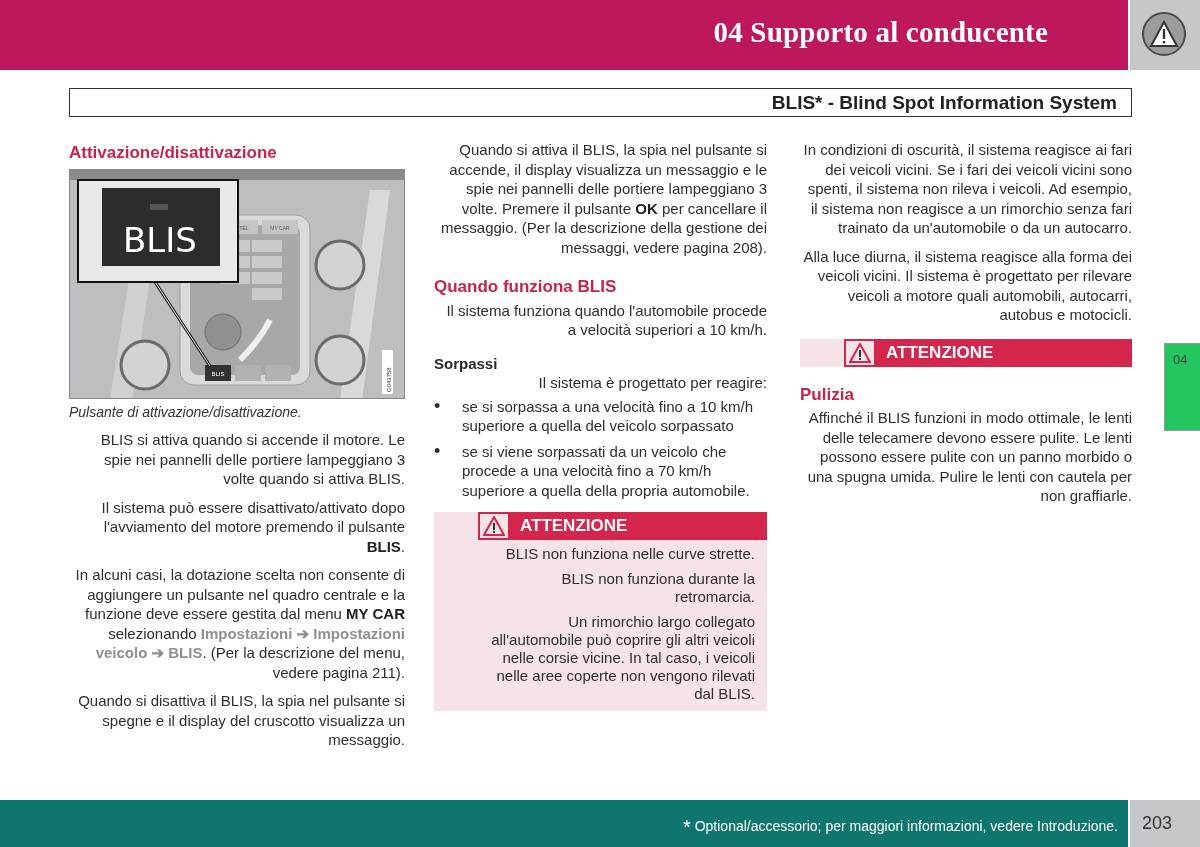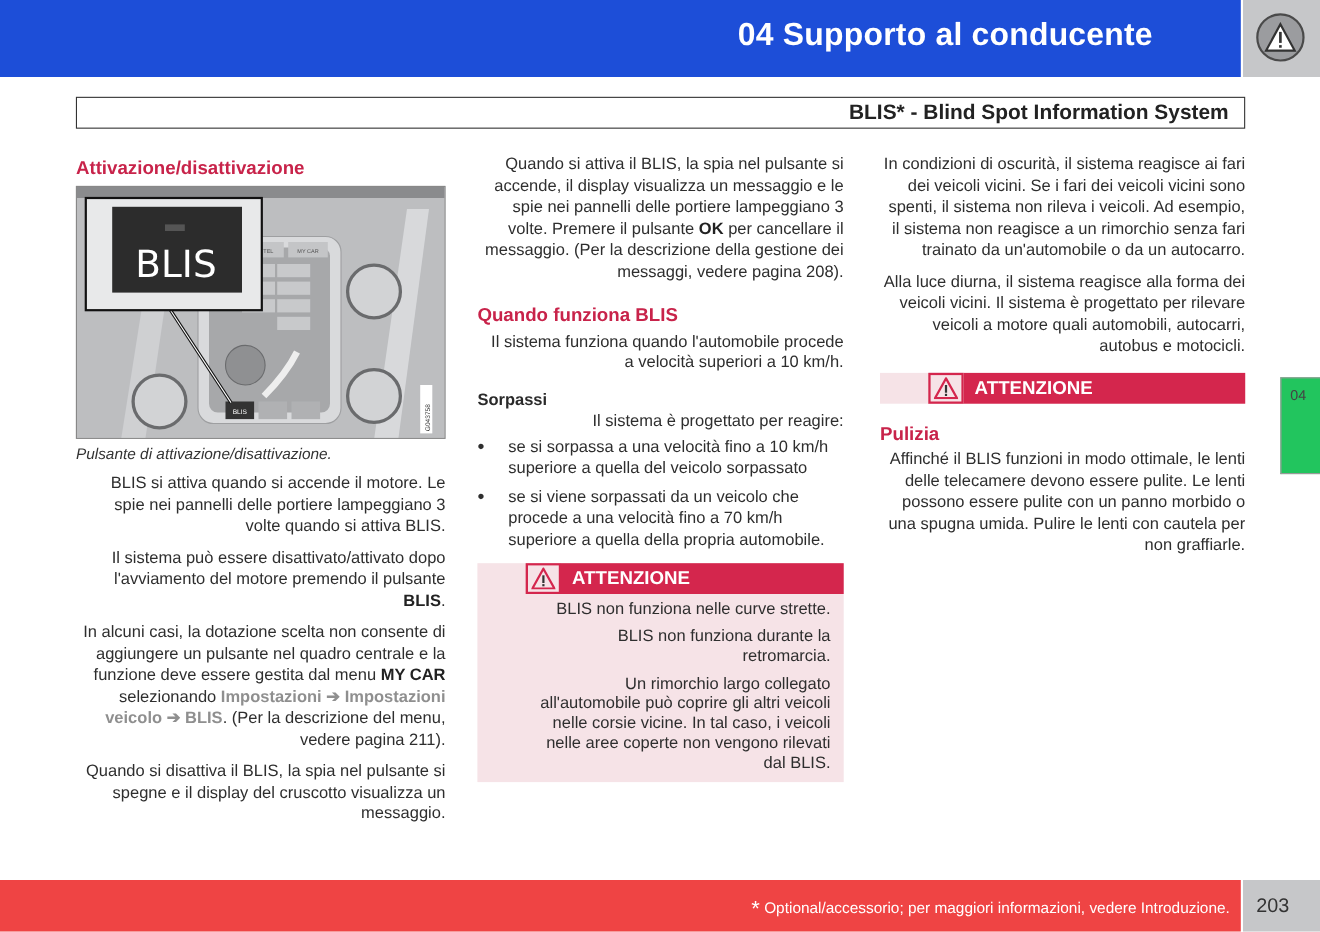--- a/index.html
+++ b/index.html
@@ -1,19 +1,19 @@
 <!DOCTYPE html>
 <html><head>
 <meta charset="utf-8">
 <style>
   * { box-sizing: border-box; margin: 0; padding: 0; }
   html, body { width: 1200px; height: 847px; background: #ffffff; overflow: hidden; }
   body { position: relative; font-family: "Liberation Sans", sans-serif; color: #2a2a2a; }
 
-  .top-bar { position: absolute; left: 0; top: 0; width: 1128px; height: 70px; background: #1d4ed8; }
+  .top-bar { position: absolute; left: 0; top: 0; width: 1128px; height: 70px; background: #be185d; font-family: Liberation Serif, serif; }
   .top-title { position: absolute; right: 80px; top: 16px; font-size: 29px; font-weight: bold; color: #ffffff; letter-spacing: 0.2px; }
   .top-tab { position: absolute; left: 1130px; top: 0; width: 70px; height: 70px; background: #c6c7c9; }
   .warn-circle { position: absolute; left: 12px; top: 12px; width: 44px; height: 44px; border-radius: 50%; border: 2px solid #4a4a4a; background: #9b9c9f; display: flex; align-items: center; justify-content: center; }
 
   .section-bar { position: absolute; left: 69px; top: 88px; width: 1063px; height: 29px; border: 1.5px solid #333; }
   .section-title { position: absolute; right: 14px; top: 3px; font-size: 19px; font-weight: bold; color: #222; }
 
   .col { position: absolute; top: 140px; font-size: 15px; line-height: 19.5px; color: #2e2e2e; }
   .col1 { left: 69px; width: 336px; }
   .col2 { left: 434px; width: 333px; }
@@ -34,21 +34,21 @@
   .warn-body { padding: 5px 12px 8px; font-size: 15px; line-height: 18px; }
   .warn-body p { margin-bottom: 7px; }
 
   ul.bullets { list-style: none; margin-top: 4px; }
   ul.bullets li { position: relative; padding-left: 28px; margin-bottom: 6px; }
   ul.bullets li::before { content: "\2022"; position: absolute; left: 0; top: 0; font-size: 18px; }
 
   .side-tab { position: absolute; left: 1164px; top: 343px; width: 36px; height: 88px; background: #22c55e; border: 1px solid #999; border-right: none; }
   .side-tab span { position: absolute; left: 8px; top: 8px; font-size: 13px; color: #444; }
 
-  .bottom-bar { position: absolute; left: 0; top: 800px; width: 1128px; height: 47px; background: #ef4444; }
+  .bottom-bar { position: absolute; left: 0; top: 800px; width: 1128px; height: 47px; background: #0f766e; }
   .footnote { position: absolute; right: 10px; top: 16px; color: #fff; font-size: 14px; }
   .footnote .ast { font-size: 20px; vertical-align: -3px; }
   .bottom-tab { position: absolute; left: 1130px; top: 800px; width: 70px; height: 47px; background: #c6c7c9; }
   .page-num { position: absolute; left: 12px; top: 13px; font-size: 18px; color: #333; }
 </style>
 </head>
 <body>
 
 <div class="top-bar">
   <div class="top-title">04  Supporto al conducente</div>

